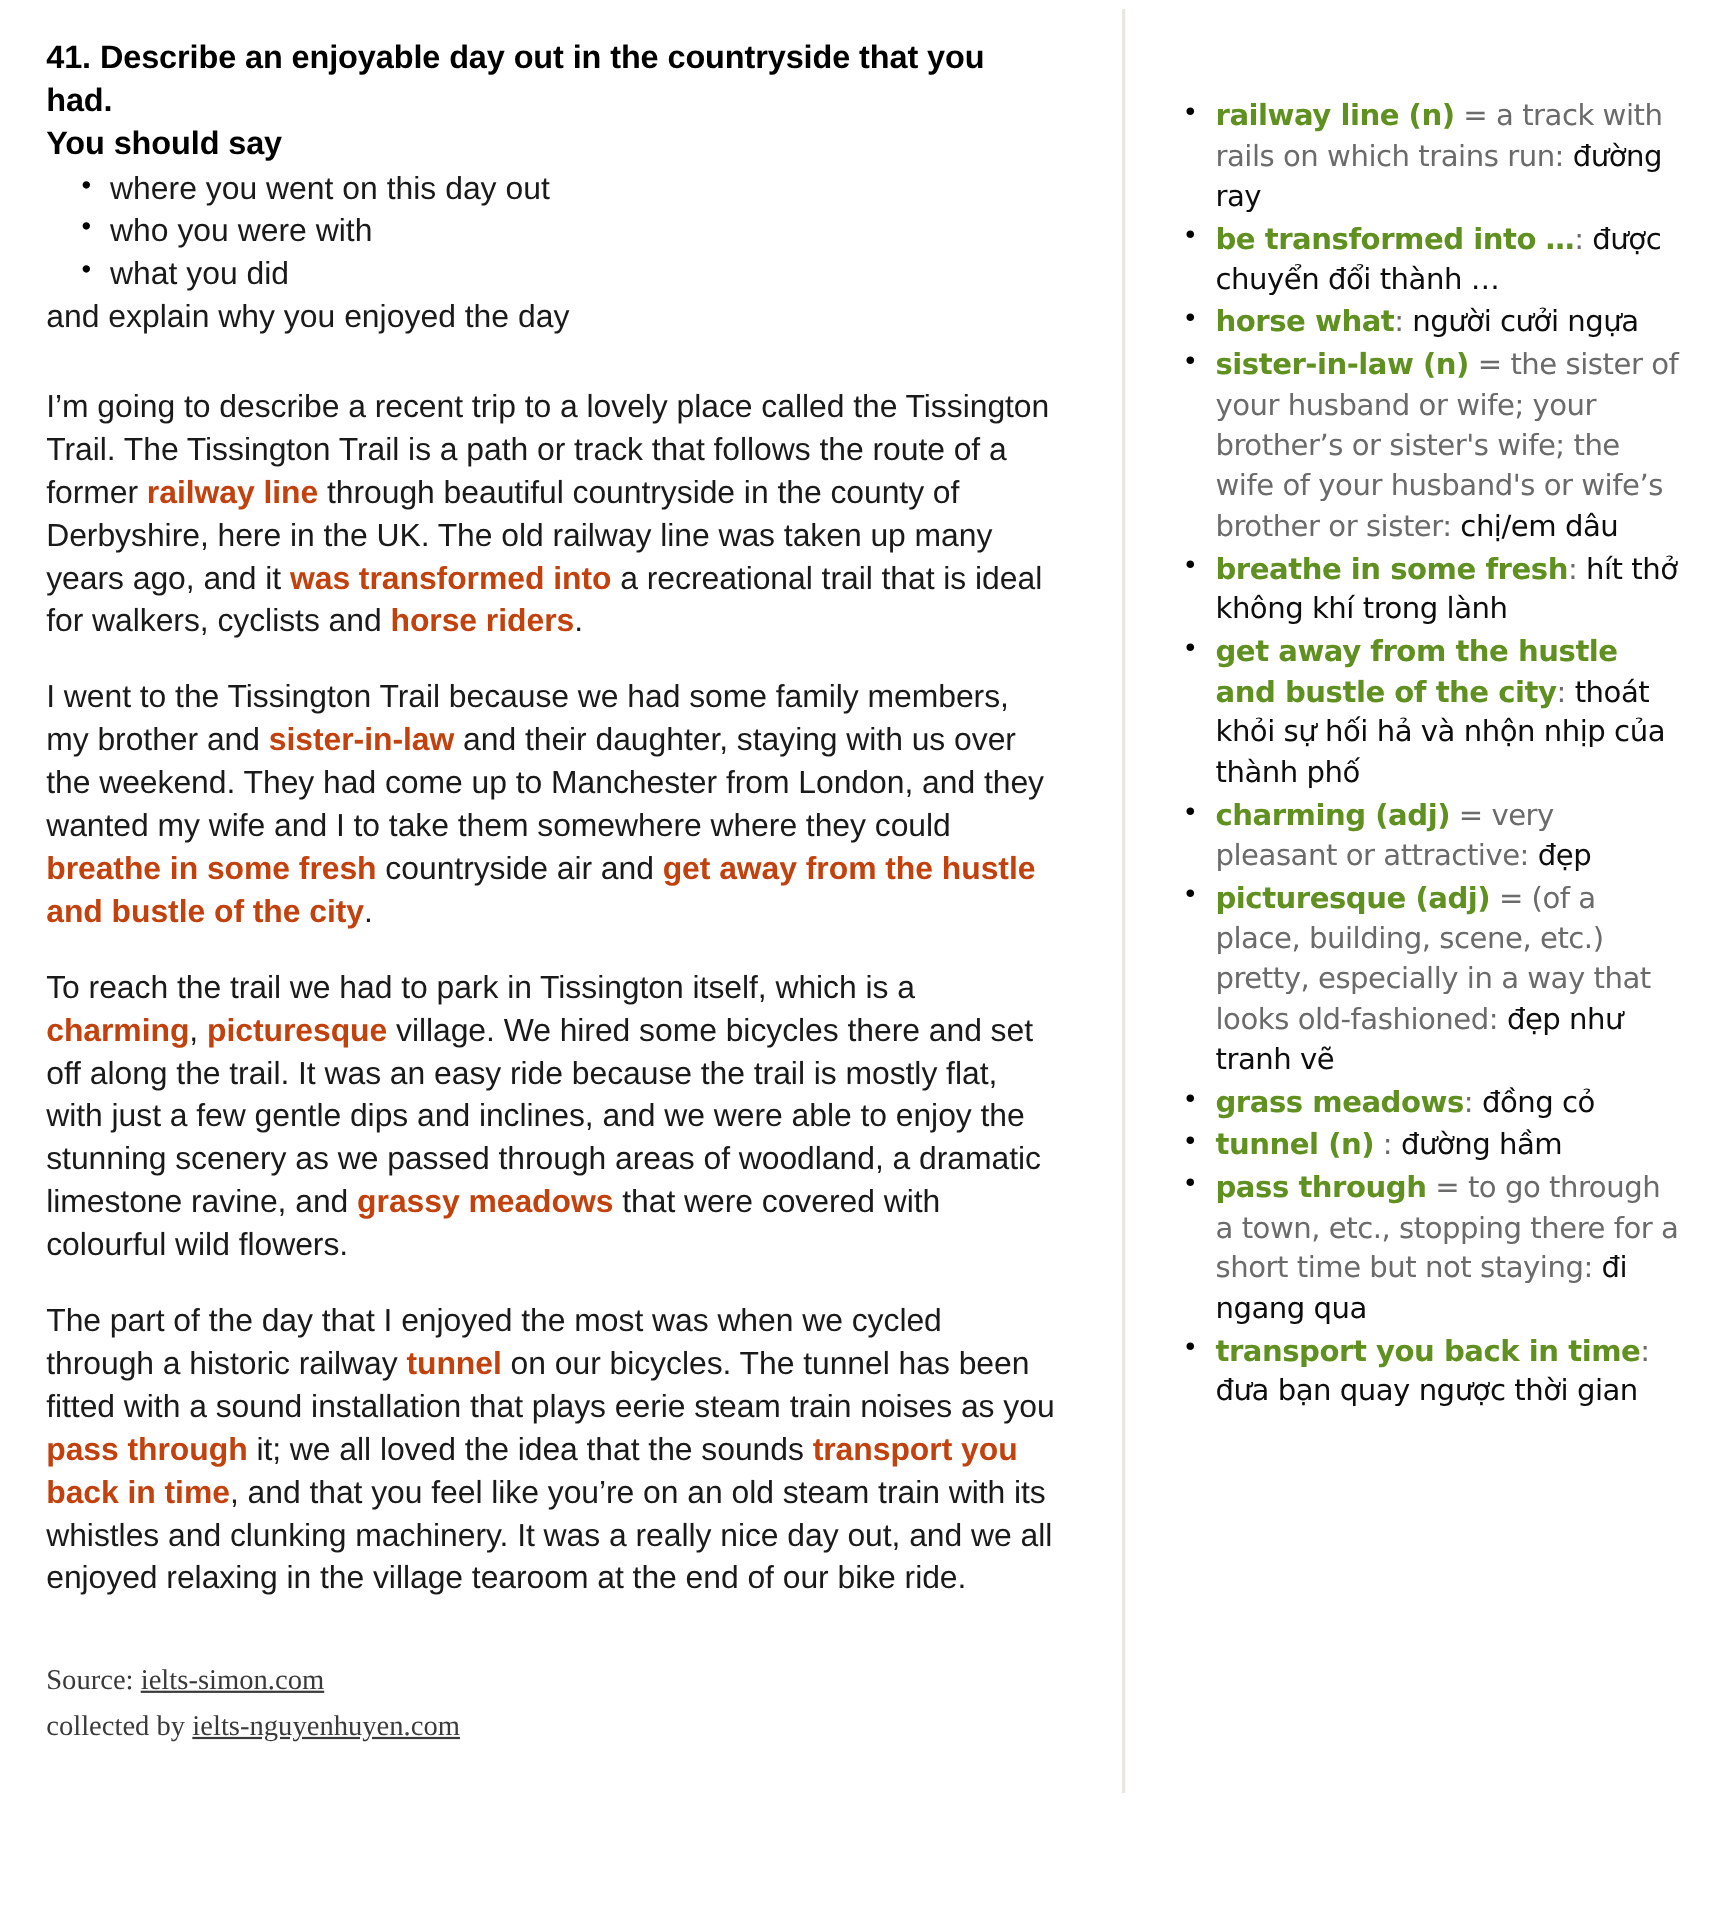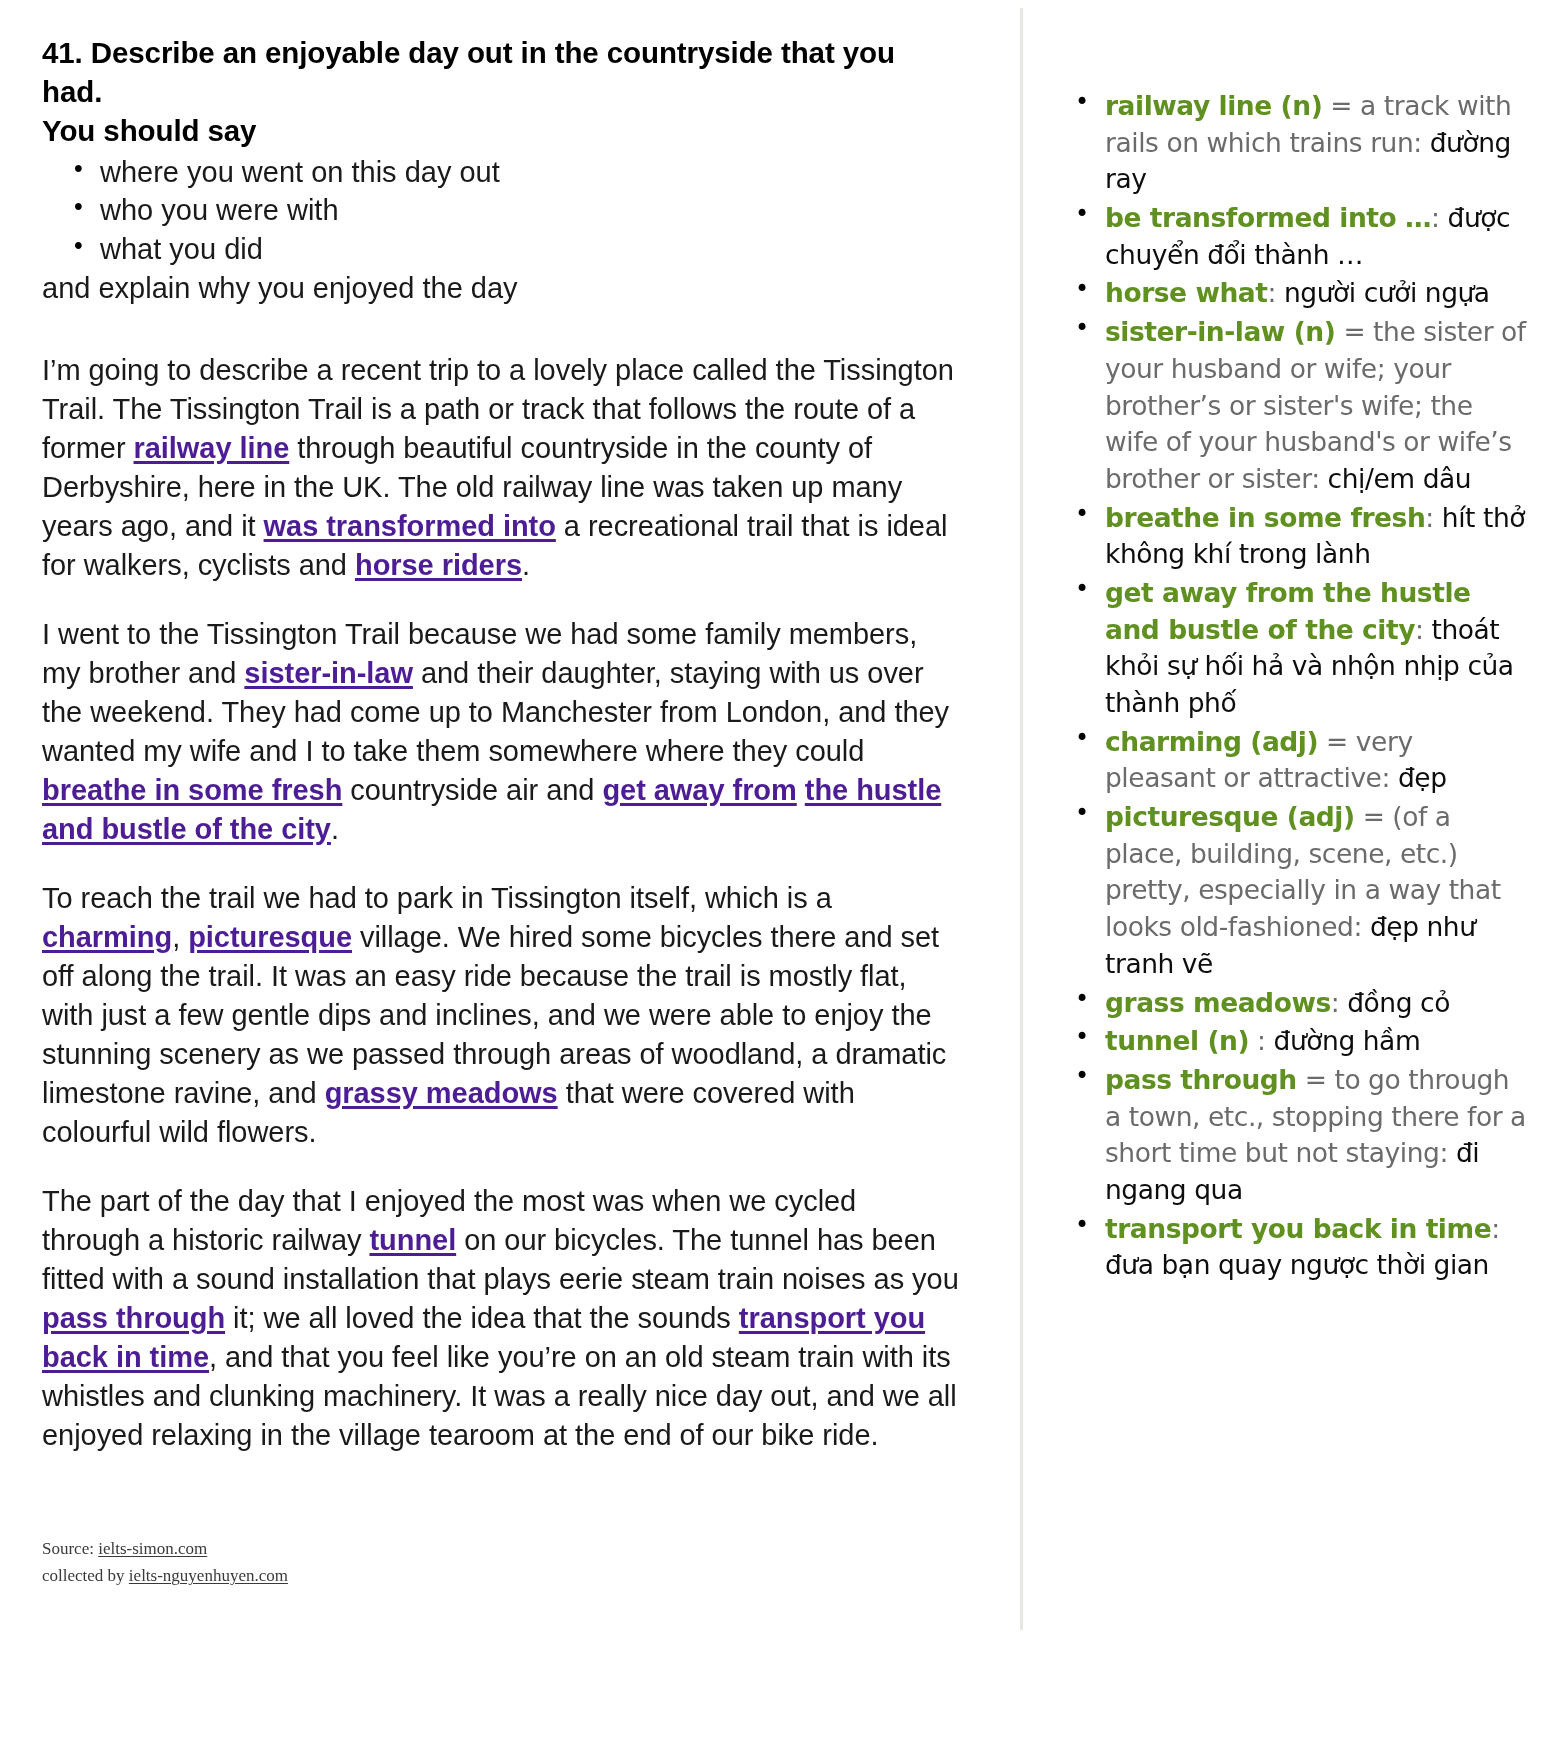--- a/index.html
+++ b/index.html
@@ -64,32 +64,31 @@
   }
   .body-para {
     font-size: 29px;
     line-height: 1.345;
     margin: 0 0 30px 0;
     color: #1a1a1a;
     letter-spacing: -0.05px;
   }
   .body-para.first { margin-top: 44px; }
   .kw {
-    color: #4c1d95;
+    color: #c2410c;
     font-weight: bold;
-    text-decoration: underline;
     text-decoration-thickness: 2.5px;
     text-underline-offset: 3px;
   }
   .source-block {
     position: absolute;
     left: 42px;
     bottom: 44px;
     font-family: "Liberation Serif", serif;
-    font-size: 17px;
+    font-size: 26px;
     line-height: 1.62;
     color: #3a3a3a;
   }
   .source-block .u {
     text-decoration: underline;
     text-underline-offset: 2px;
   }
   
   .divider {
     width: 3px;

